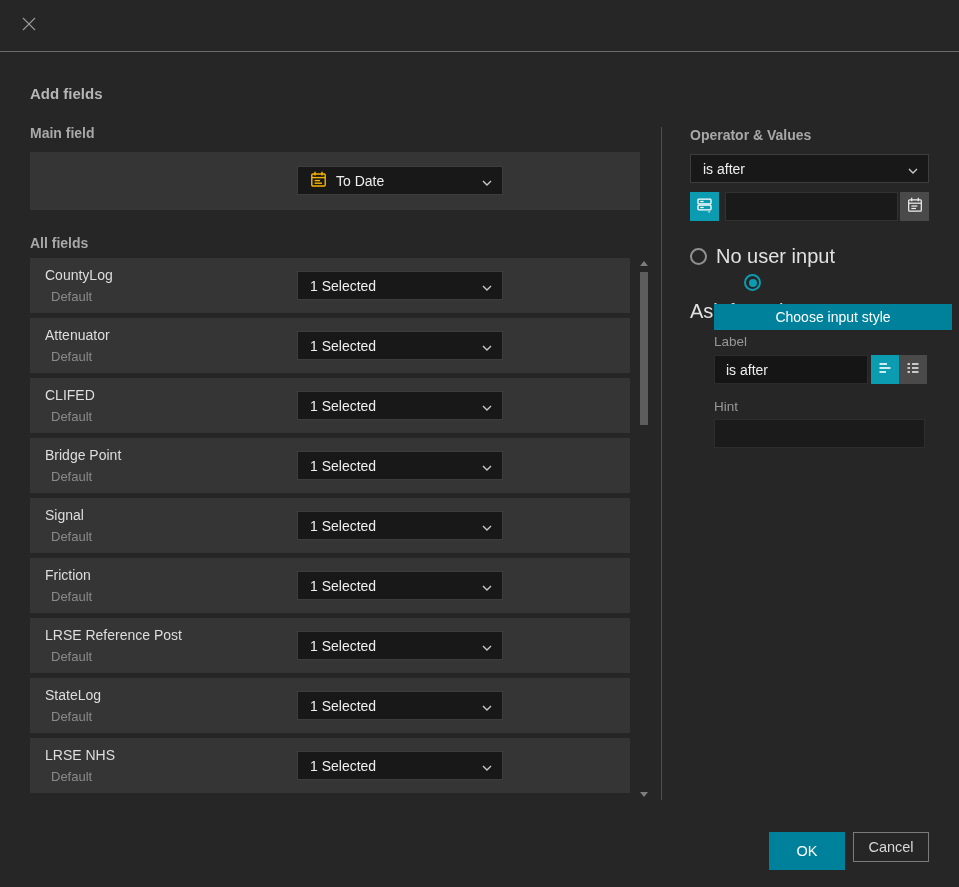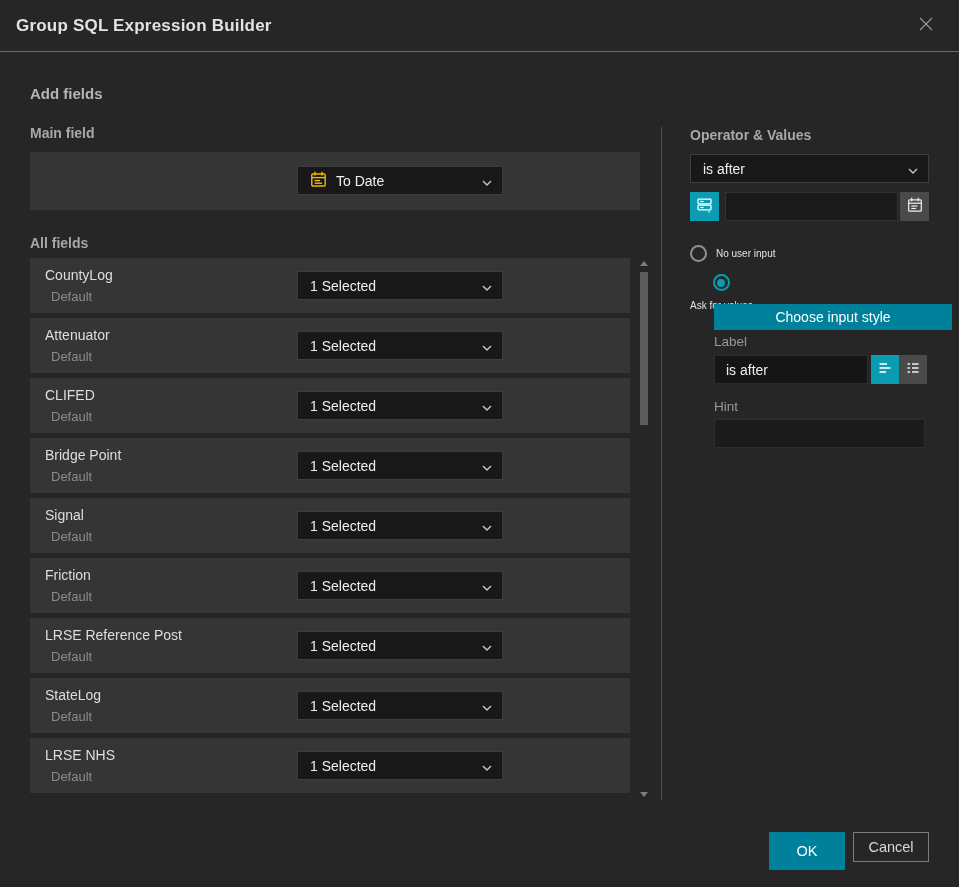--- a/index.html
+++ b/index.html
@@ -65,21 +65,21 @@
   .btn-stack{width:29px;height:29px;flex:none;background:var(--accent-bright);display:flex;align-items:center;justify-content:center;cursor:pointer;margin-right:6px;}
   .date-input{flex:1;min-width:0;background:#1a1a1a;border:1px solid #323232;color:#eee;font-size:14px;padding:0 8px;font-family:"Liberation Sans",sans-serif;outline:none;}
   .btn-cal{width:29px;height:29px;flex:none;background:#4a4a4a;display:flex;align-items:center;justify-content:center;cursor:pointer;margin-left:2px;}
 
   .radio-row{position:absolute;left:690px;display:flex;align-items:center;gap:9px;cursor:pointer;}
   .radio-row.r1{top:245px;}
   .radio-row.r2{top:274px;flex-direction:column;}
   .radio{width:17px;height:17px;border-radius:50%;border:2px solid #909090;flex:none;position:relative;}
   .radio.selected{border-color:var(--accent-bright);}
   .radio.selected::after{content:"";position:absolute;inset:2.5px;border-radius:50%;background:var(--accent-bright);}
-  .radio-label{font-size:10px;color:#e2e2e2;}
+  .radio-label{font-size:20px;color:#e2e2e2;}
 
   .choose-btn{position:absolute;left:714px;top:304px;width:238px;height:26px;background:var(--accent);
     color:#fff;font-size:14px;display:flex;align-items:center;justify-content:center;cursor:pointer;}
 
   .caption{position:absolute;font-size:13.5px;color:#979797;}
   .cap-label{left:714px;top:334px;}
   .cap-hint{left:714px;top:399px;}
 
   .label-row{position:absolute;left:714px;top:355px;width:213px;height:29px;display:flex;}
   .label-input{width:154px;background:#151515;border:1px solid #2c2c2c;color:#eee;font-size:14px;padding:0 11px;font-family:"Liberation Sans",sans-serif;outline:none;margin-right:3px;}
@@ -91,21 +91,20 @@
 
   .ok-btn{position:absolute;left:769px;top:832px;width:76px;height:38px;background:var(--accent);color:#fff;
     font-size:14.5px;display:flex;align-items:center;justify-content:center;cursor:pointer;}
   .cancel-btn{position:absolute;left:853px;top:832px;width:76px;height:30px;background:transparent;border:1px solid #7b7b7b;
     color:#d8d8d8;font-size:14.5px;display:flex;align-items:center;justify-content:center;cursor:pointer;}
 </style>
 </head>
 <body>
 
 <div class="header">
-  <span class="title">Group SQL Expression Builder</span>
   <span class="close-btn">
     <span>
       <svg width="18" height="18" viewBox="0 0 18 18" fill="none" stroke="#9a9a9a" stroke-width="1.1">
         <line x1="3" y1="3" x2="15" y2="15"></line>
           <line x1="15" y1="3" x2="3" y2="15"></line>
       </svg>
     </span>
   </span>
 </div>
 

